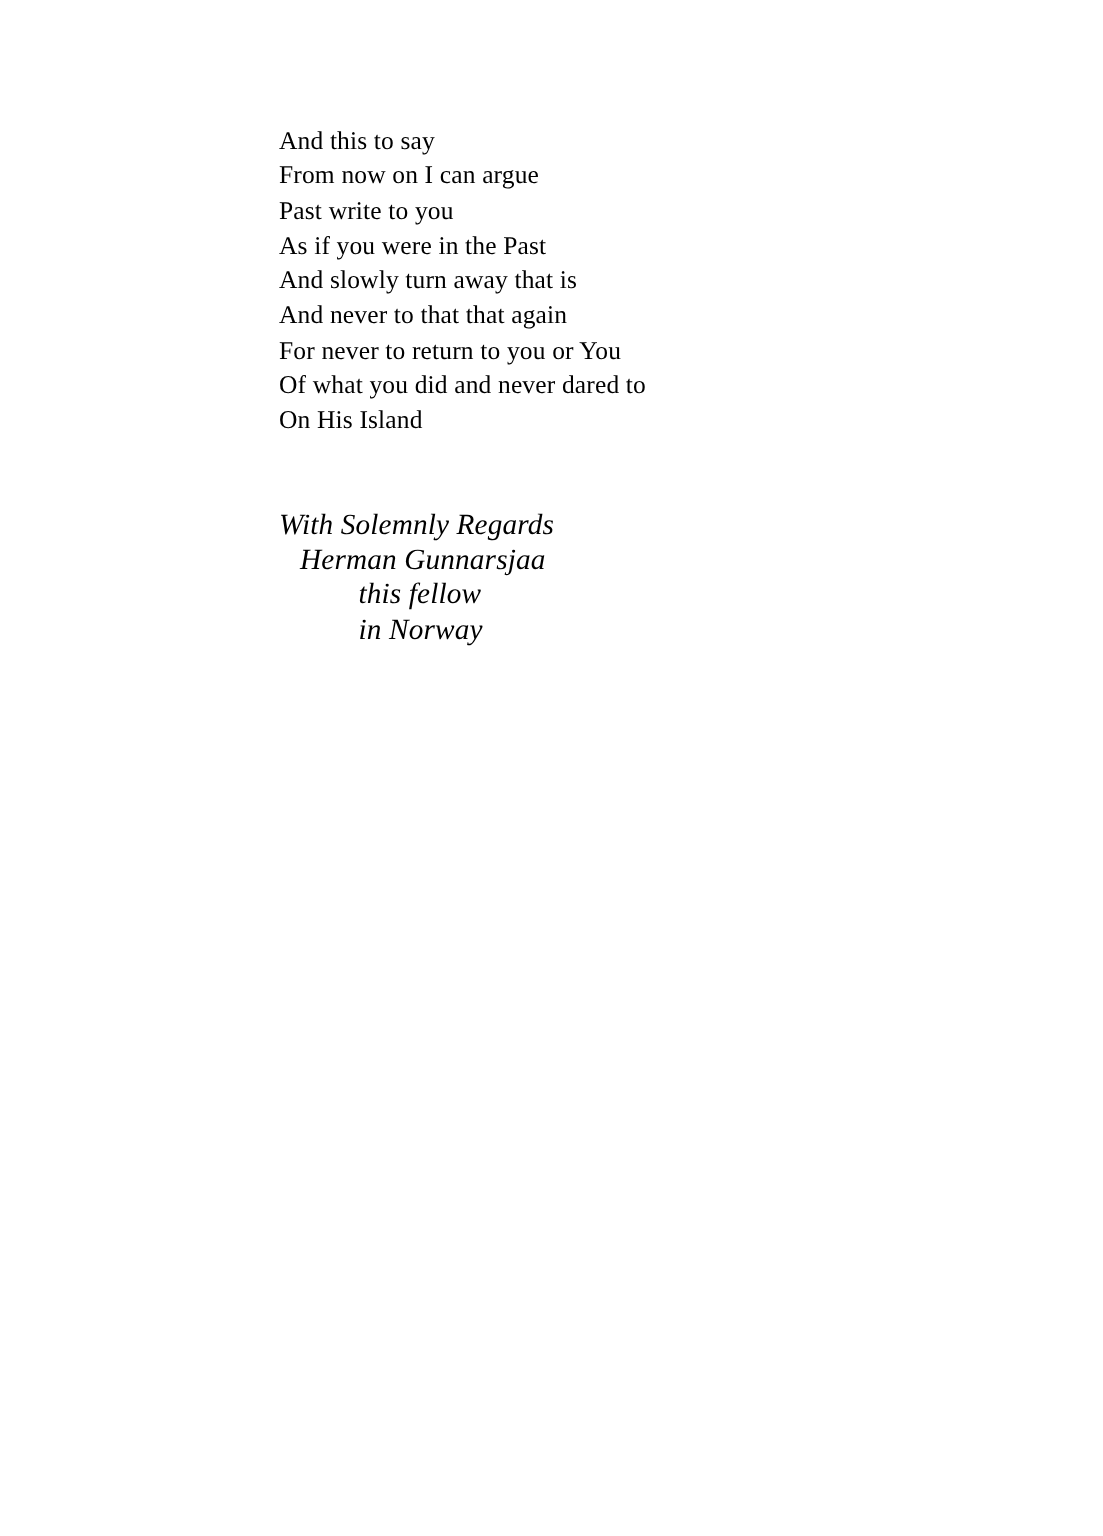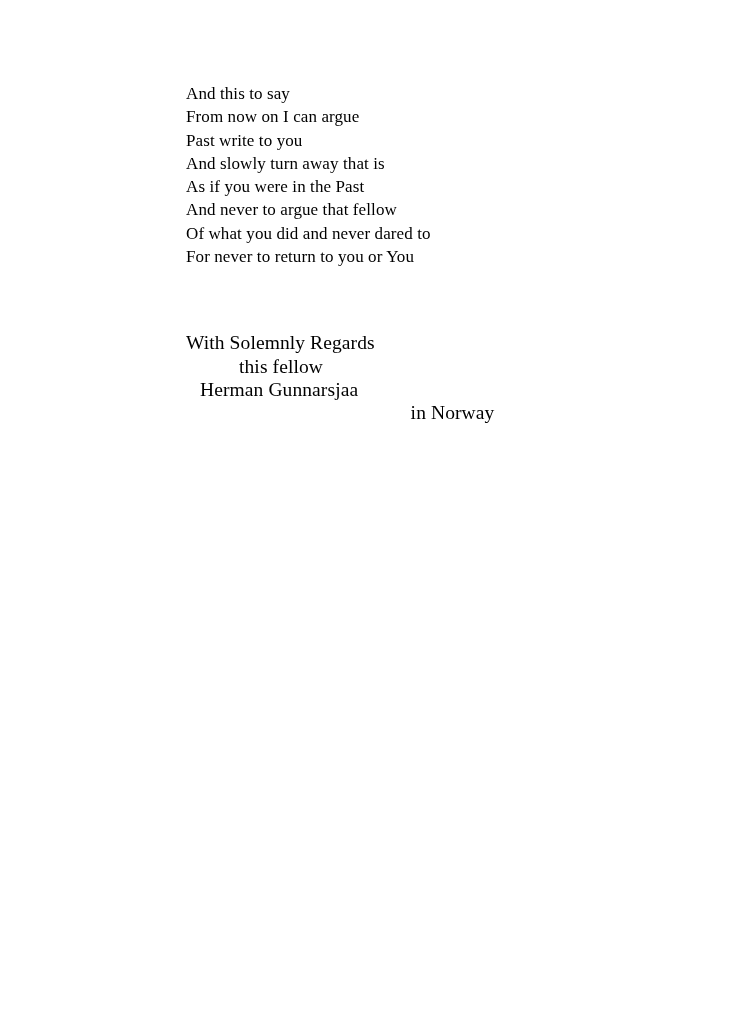--- a/index.html
+++ b/index.html
@@ -29,51 +29,53 @@
   .poem-line {
     font-size: 17px;
     line-height: 23.3px;
     white-space: pre;
     letter-spacing: 0.1px;
   }
   .gap {
     height: 47px;
   }
   .sig-block {
-    margin-top: 16px;
+    margin-top: 0;
+    font-style: italic;
   }
   .sig-line {
     font-size: 19.5px;
     line-height: 23.3px;
     white-space: pre;
     letter-spacing: 0.1px;
   }
   .indent-1 { padding-left: 0px; }
   .indent-2 { padding-left: 53px; }
   .indent-3 { padding-left: 14px; }
-  .indent-4 { padding-left: 53px; text-align: center; }
+  .indent-4 { padding-left: 53px; }
 </style>
 </head>
 <body>
 
 <div class="page">
   <div class="content">
 
     <div class="poem-line">And this to say</div>
     <div class="poem-line">From now on I can argue</div>
     <div class="poem-line">Past write to you</div>
+    <div class="poem-line">As if you were in the Past</div>
     <div class="poem-line">And slowly turn away that is</div>
-    <div class="poem-line">As if you were in the Past</div>
-    <div class="poem-line">And never to argue that fellow</div>
+    <div class="poem-line">And never to that that again</div>
+    <div class="poem-line">For never to return to you or You</div>
     <div class="poem-line">Of what you did and never dared to</div>
-    <div class="poem-line">For never to return to you or You</div>
+    <div class="poem-line">On His Island</div>
 
     <div class="gap"></div>
 
     <div class="sig-block">
       <div class="sig-line indent-1">With Solemnly Regards</div>
+      <div class="sig-line indent-3">Herman Gunnarsjaa</div>
       <div class="sig-line indent-2">this fellow</div>
-      <div class="sig-line indent-3">Herman Gunnarsjaa</div>
       <div class="sig-line indent-4">in Norway</div>
     </div>
 
   </div>
 </div>
 
 </body></html>

